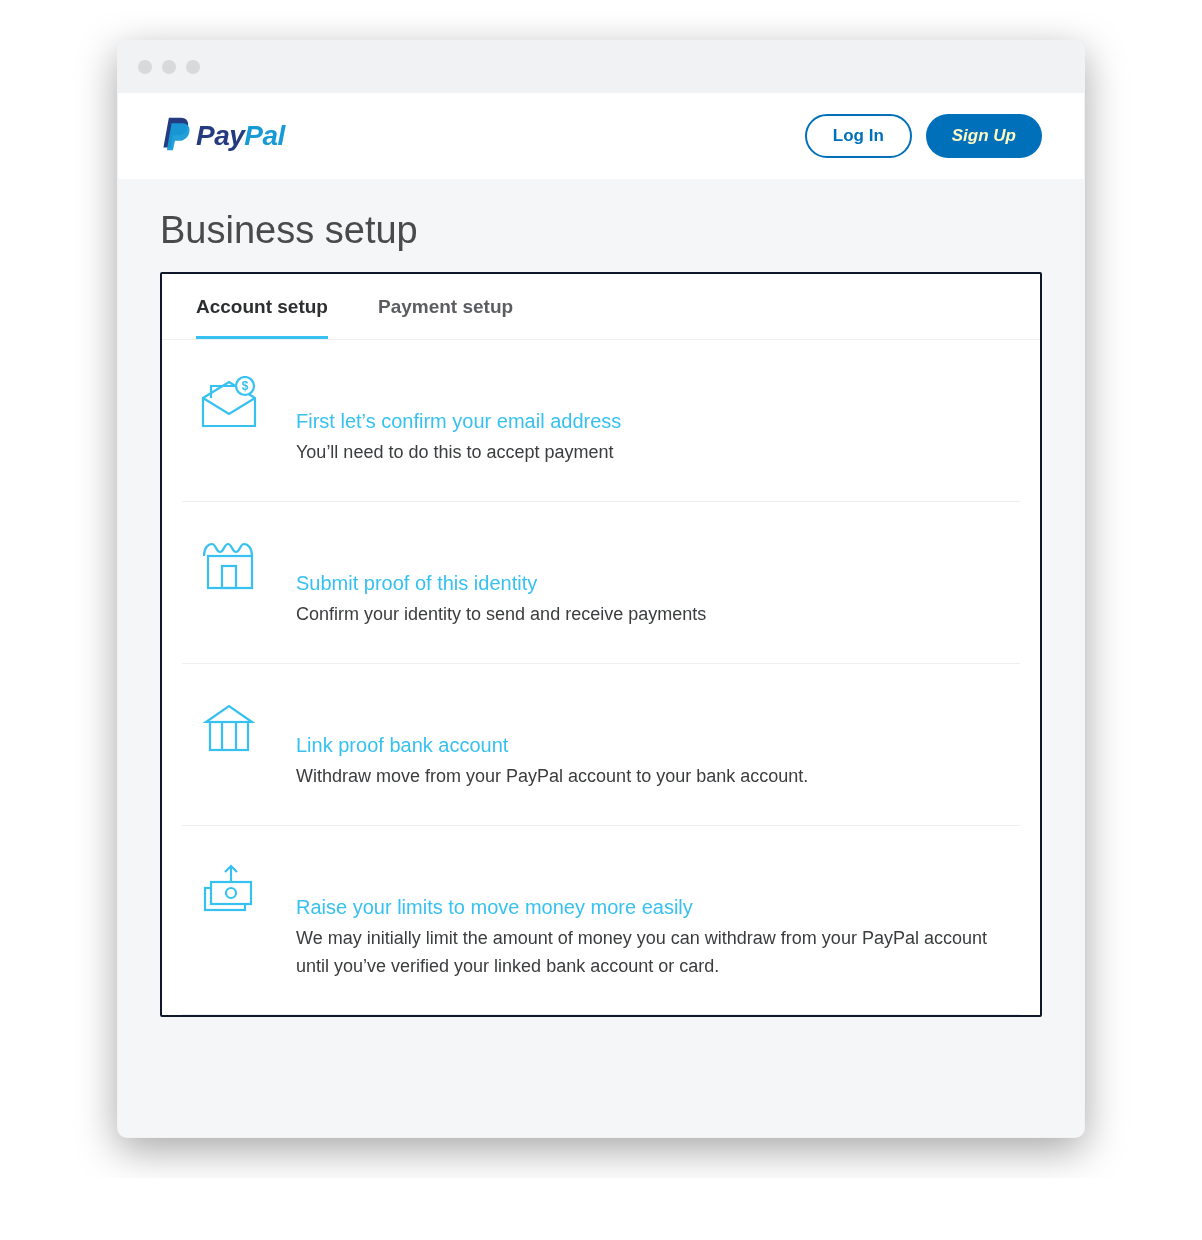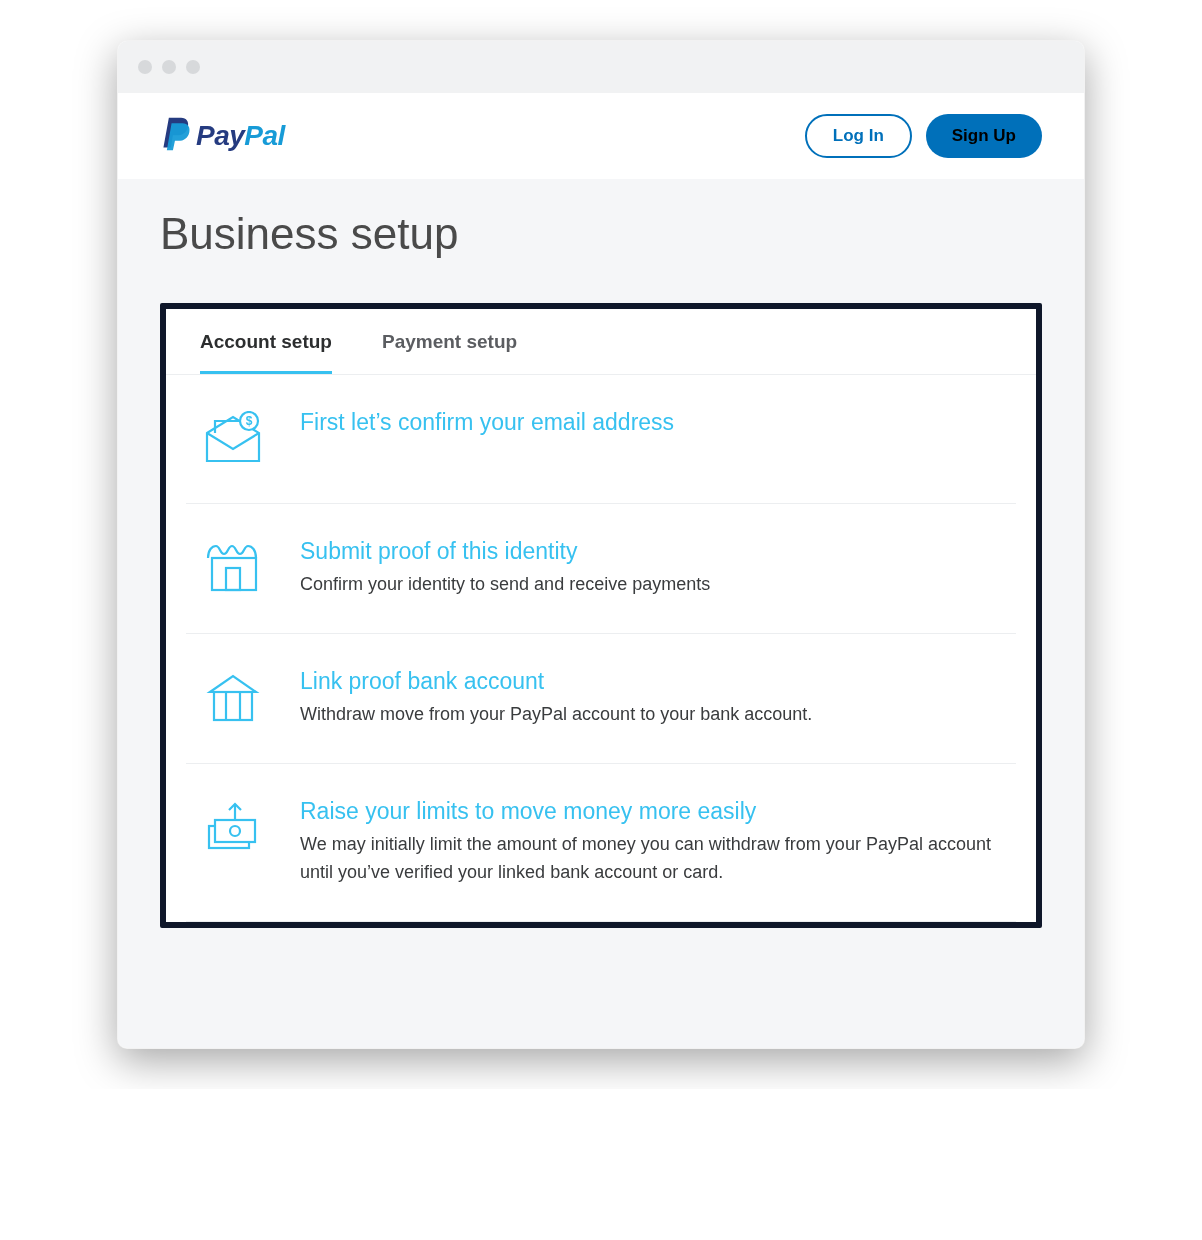--- a/index.html
+++ b/index.html
@@ -63,35 +63,36 @@
     cursor: pointer;
     border: none;
   }
   .btn-outline {
     background: #fff;
     color: #0070ba;
     border: 2px solid #0070ba;
   }
   .btn-solid {
     background: #0070ba;
-    color: #000000;
+    color: #fef9c3;
+    font-style: italic;
   }
   .content-area {
     background: #f5f6f8;
     padding: 30px 42px 120px 42px;
   }
   .page-title {
-    font-size: 44px;
+    font-size: 38px;
     font-weight: 300;
     color: #4a4a4a;
-    margin-bottom: 44px;
+    margin-bottom: 20px;
   }
   .card {
     background: #fff;
-    border: 6px solid #0f172a;
+    border: 2px solid #0f172a;
     border-radius: 2px;
   }
   .tabs {
     display: flex;
     gap: 50px;
     padding: 0 34px;
     border-bottom: 1px solid #eceef0;
   }
   .tab {
     padding: 22px 0 18px 0;
@@ -118,24 +119,25 @@
     width: 66px;
     height: 60px;
     flex: 0 0 66px;
     display: flex;
     align-items: center;
     justify-content: center;
     color: #37c1f0;
   }
   .step-body { flex: 1; }
   .step-title {
-    font-size: 23px;
+    font-size: 20px;
     font-weight: 500;
     color: #37c1f0;
     margin-bottom: 6px;
+    margin-top: 36px;
   }
   .step-desc {
     font-size: 18px;
     color: #3a3c3e;
     line-height: 1.55;
   }
 </style>
 </head>
 <body>
 
@@ -180,20 +182,21 @@
             <svg width="64" height="56" viewBox="0 0 64 56" fill="none" stroke="#37c1f0" stroke-width="2.2">
               <path d="M6 22 L32 6 L58 22 V50 H6 Z"></path>
               <path d="M6 22 L32 38 L58 22"></path>
               <path d="M14 22 V10 H44"></path>
               <circle cx="48" cy="10" r="9" fill="#fff"></circle>
               <text x="48" y="14" text-anchor="middle" font-size="12" fill="#37c1f0" stroke="none" font-weight="700">$</text>
             </svg>
           </div>
           <div class="step-body">
             <div class="step-title">First let’s confirm your email address</div>
+            <div class="step-desc">You’ll need to do this to accept payment</div>
           </div>
         </div>
 
         <div class="step">
           <div class="step-icon">
             <svg width="62" height="56" viewBox="0 0 62 56" fill="none" stroke="#37c1f0" stroke-width="2.2">
               <path d="M6 18 C6 10 10 6 14 6 C18 6 18 14 22 14 C26 14 26 6 30 6 C34 6 34 14 38 14 C42 14 42 6 46 6 C50 6 54 10 54 18"></path>
               <rect x="10" y="18" width="44" height="32"></rect>
               <rect x="24" y="28" width="14" height="22"></rect>
             </svg>

